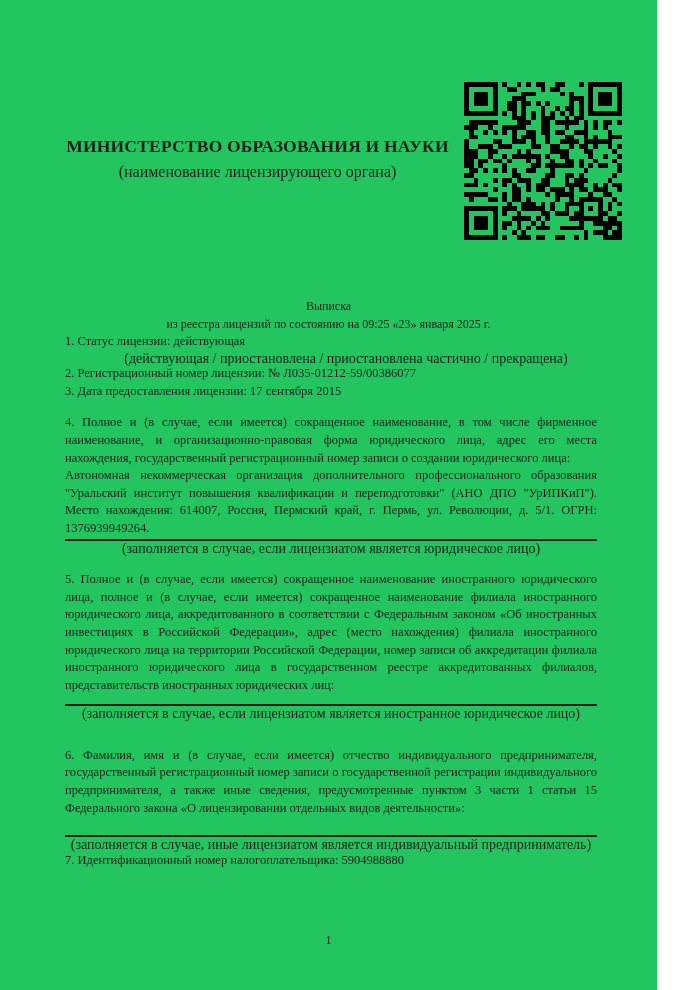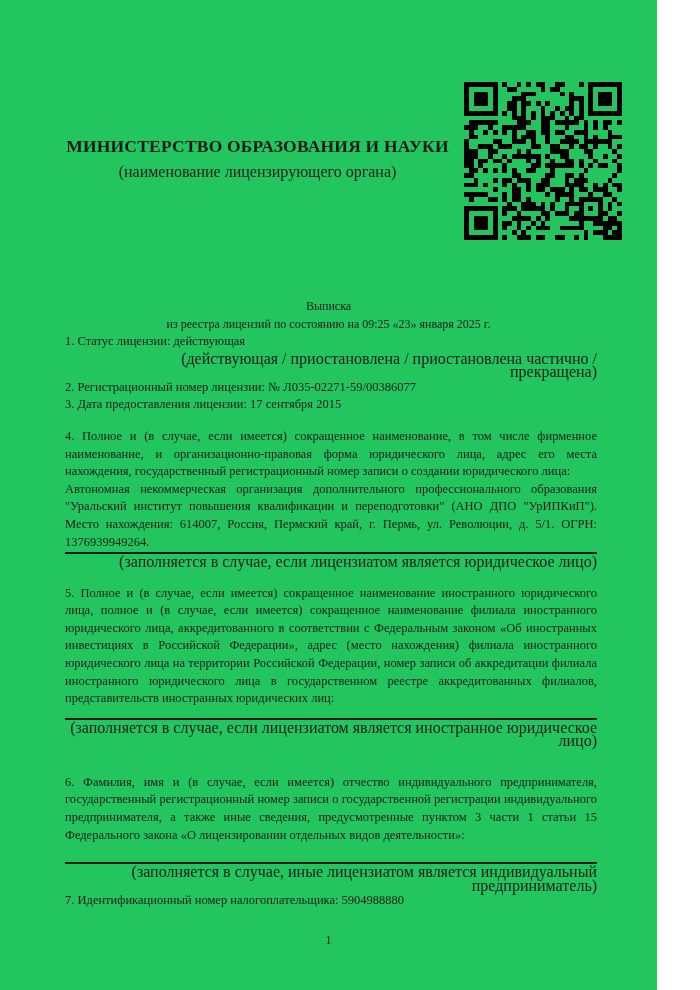--- a/index.html
+++ b/index.html
@@ -50,23 +50,23 @@
   }
   
   .content {
     padding: 0 60px 0 65px;
     font-size: 12.5px;
     line-height: 17.6px;
   }
   .content p { margin: 0; }
   .just { text-align: justify; }
   .caption {
-    font-size: 16px;
+    font-size: 14px;
     line-height: 13.5px;
-    text-align: right;
+    text-align: center;
     margin-top: 1px;
   }
   .caption-shift { padding-left: 30px; }
   .rule { border-bottom: 2px solid #1c1c1c; height: 0; }
   .m1 { margin-top: 40px; }
   .m2 { margin-top: 20px; }
   .m3 { margin-top: 16px; }
   .b4 { margin-top: 14px; }
   .b4 .rule { margin-top: 1px; }
   .b5 { margin-top: 16px; }
@@ -624,21 +624,21 @@
   <div class="doc-title">
     <div>Выписка</div>
     <div>из реестра лицензий по состоянию на 09:25 «23» января 2025 г.</div>
   </div>
 
   <div class="content">
 
     <p class="item m1">1. Статус лицензии: действующая</p>
     <div class="caption caption-shift">(действующая / приостановлена / приостановлена частично / прекращена)</div>
 
-    <p class="item m2">2. Регистрационный номер лицензии: № Л035-02271-59/00386077</p>
+    <p class="item m2">2. Регистрационный номер лицензии: № Л035-01212-59/00386077</p>
 
     <p class="item m3">3. Дата предоставления лицензии: 17 сентября 2015</p>
 
     <div class="b4">
       <p class="just">4. Полное и (в случае, если имеется) сокращенное наименование, в том числе фирменное наименование, и организационно-правовая форма юридического лица, адрес его места нахождения, государственный регистрационный номер записи о создании юридического лица:</p>
       <p class="just">Автономная некоммерческая организация дополнительного профессионального образования "Уральский институт повышения квалификации и переподготовки" (АНО ДПО "УрИПКиП"). Место нахождения: 614007, Россия, Пермский край, г. Пермь, ул. Революции, д. 5/1. ОГРН: 1376939949264.</p>
       <div class="rule"></div>
       <div class="caption">(заполняется в случае, если лицензиатом является юридическое лицо)</div>
     </div>
 

